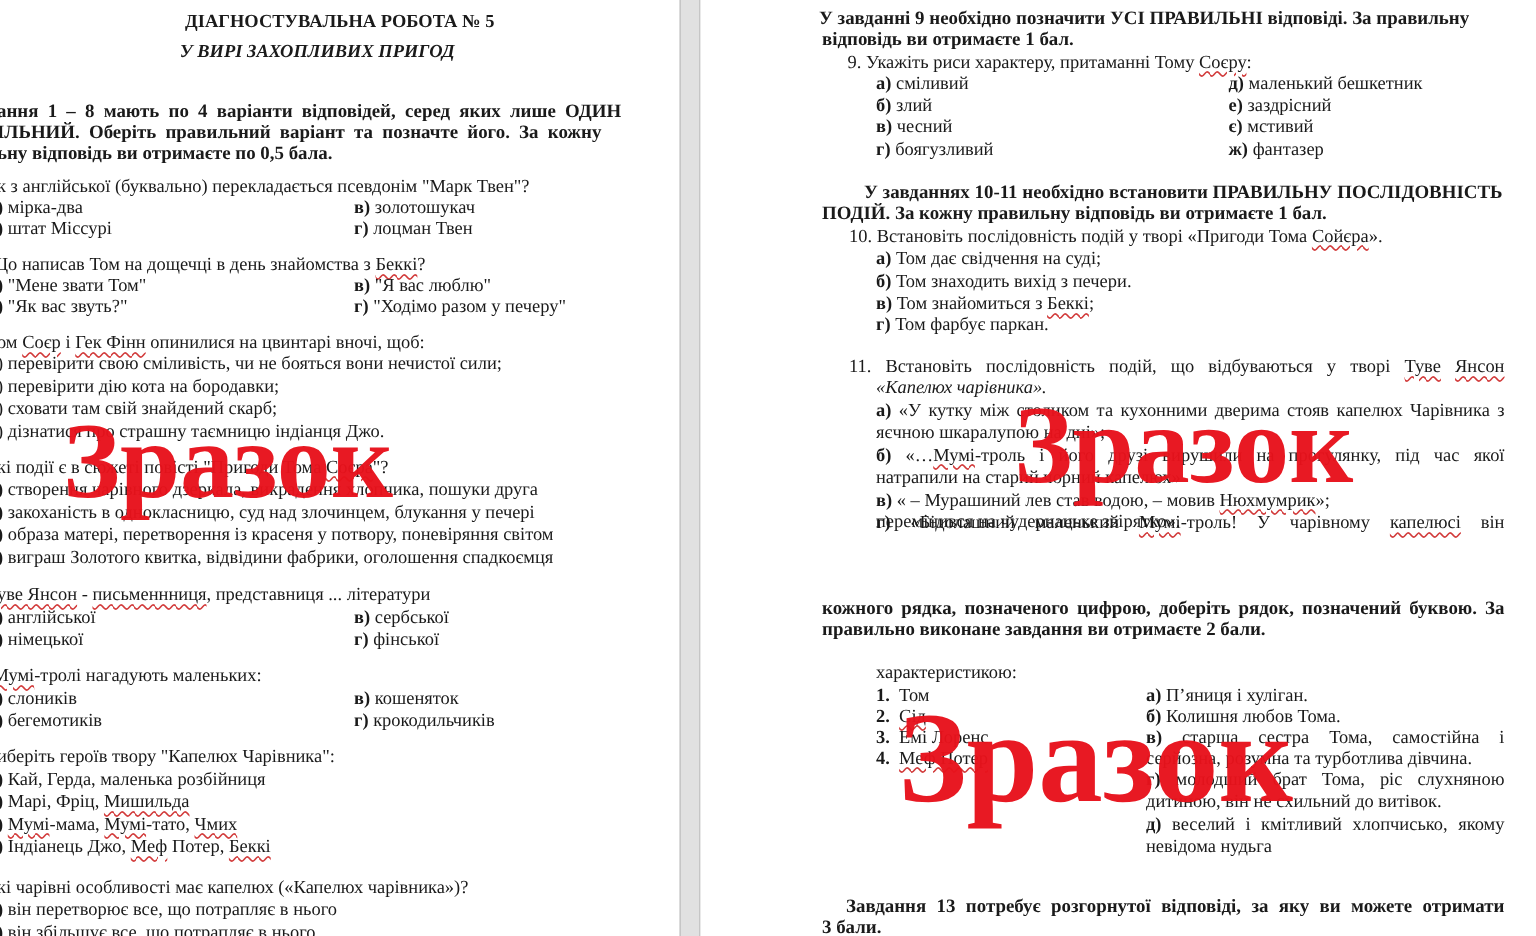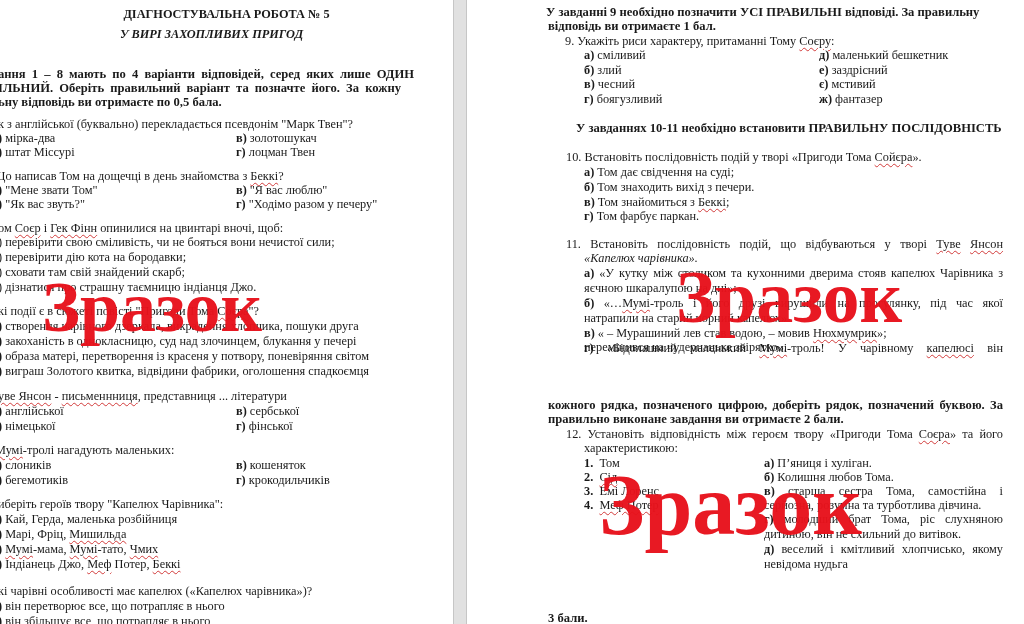--- a/index.html
+++ b/index.html
@@ -103,52 +103,53 @@
   <div class="line" style="left:117px;top:48px;"><span class="lbl">а)</span> <span>сміливий</span></div>
   <div class="line" style="left:352px;top:48px;"><span class="lbl">д)</span> <span>маленький бешкетник</span></div>
   <div class="line" style="left:117px;top:63px;"><span class="lbl">б)</span> <span>злий</span></div>
   <div class="line" style="left:352px;top:63px;"><span class="lbl">е)</span> <span>заздрісний</span></div>
   <div class="line" style="left:117px;top:77px;"><span class="lbl">в)</span> <span>чесний</span></div>
   <div class="line" style="left:352px;top:77px;"><span class="lbl">є)</span> <span>мстивий</span></div>
   <div class="line" style="left:117px;top:92px;"><span class="lbl">г)</span> <span>боягузливий</span></div>
   <div class="line" style="left:352px;top:92px;"><span class="lbl">ж)</span> <span>фантазер</span></div>
 
   <div class="line b" style="left:109px;top:121px;font-size:12.6px;">У завданнях 10-11 необхідно встановити ПРАВИЛЬНУ ПОСЛІДОВНІСТЬ</div>
+  <div class="line b" style="left:81px;top:135px;font-size:12.6px;">ПОДІЙ.  За кожну правильну відповідь ви отримаєте 1 бал.</div>
   <div class="line" style="left:99px;top:150px;"><span>10. Встановіть послідовність подій у творі «Пригоди Тома </span><span class="sp">Сойєра</span><span>».</span></div>
   <div class="line" style="left:117px;top:165px;"><span class="lbl">а)</span> <span>Том дає свідчення на суді;</span></div>
   <div class="line" style="left:117px;top:180px;"><span class="lbl">б)</span> <span>Том знаходить вихід з печери.</span></div>
   <div class="line" style="left:117px;top:195px;"><span class="lbl">в)</span> <span>Том знайомиться з </span><span class="sp">Беккі</span><span>;</span></div>
   <div class="line" style="left:117px;top:209px;"><span class="lbl">г)</span> <span>Том фарбує паркан.</span></div>
 
   <div class="line just" style="left:99px;top:237px;width:437px;"><span>11. Встановіть послідовність подій, що відбуваються у творі </span><span class="sp">Туве</span><span> </span><span class="sp">Янсон</span></div>
   <div class="line" style="left:117px;top:251px;font-style:italic;">«Капелюх чарівника».</div>
   <div class="line just" style="left:117px;top:266px;width:419px;"><span class="lbl">а)</span> <span>«У кутку між столиком та кухонними дверима стояв капелюх Чарівника з</span></div>
   <div class="line" style="left:117px;top:281px;">яєчною шкаралупою на дні»;</div>
   <div class="line just" style="left:117px;top:296px;width:419px;"><span class="lbl">б)</span> <span>«…</span><span class="sp">Мумі</span><span>-троль і його друзі вирушили на прогулянку, під час якої</span></div>
   <div class="line" style="left:117px;top:311px;">натрапили на старий чорний капелюх»</div>
   <div class="line" style="left:117px;top:326px;"><span class="lbl">в)</span> <span>« – Мурашиний лев став водою, – мовив </span><span class="sp">Нюхмумрик</span><span>»;</span></div>
   <div class="line just" style="left:117px;top:341px;width:419px;"><span class="lbl">г)</span> <span>«Бідолашний маленький </span><span class="sp">Мумі</span><span>-троль!  У чарівному </span><span class="sp">капелюсі</span><span> він</span></div>
   <div class="line" style="left:117px;top:340px;">перемінився на чудернацьке звірятко».</div>
 
   <div class="line b just" style="left:81px;top:398px;width:455px;font-size:12.6px;">кожного рядка, позначеного цифрою, доберіть рядок, позначений буквою.  За</div>
   <div class="line b" style="left:81px;top:412px;font-size:12.6px;">правильно виконане завдання ви отримаєте 2 бали.</div>
-  <div class="line just" style="left:99px;top:427px;width:437px;"><span>12. Установіть відповідність між героєм твору «Пригоди Тома </span><span class="sp">Соєра</span><span>» та його</span></div>
   <div class="line" style="left:117px;top:441px;">характеристикою:</div>
 
   <div class="line" style="left:117px;top:456px;"><span class="lbl">1.</span>&nbsp;&nbsp;<span>Том</span></div>
   <div class="line" style="left:117px;top:470px;"><span class="lbl">2.</span>&nbsp;&nbsp;<span class="sp">Сід</span></div>
   <div class="line" style="left:117px;top:484px;"><span class="lbl">3.</span>&nbsp;&nbsp;<span>Емі Лоренс</span></div>
   <div class="line" style="left:117px;top:498px;"><span class="lbl">4.</span>&nbsp;&nbsp;<span class="sp">Меф Потер</span></div>
 
   <div class="line" style="left:297px;top:456px;"><span class="lbl">а)</span> <span>П’яниця і хуліган.</span></div>
   <div class="line" style="left:297px;top:470px;"><span class="lbl">б)</span> <span>Колишня любов Тома.</span></div>
   <div class="line just" style="left:297px;top:484px;width:239px;"><span class="lbl">в)</span> <span>старша сестра Тома, самостійна і</span></div>
   <div class="line" style="left:297px;top:498px;">серйозна, розумна та турботлива дівчина.</div>
   <div class="line just" style="left:297px;top:512px;width:239px;"><span class="lbl">г)</span> <span>молодший брат Тома, ріс слухняною</span></div>
   <div class="line" style="left:297px;top:527px;">дитиною, він не схильний до витівок.</div>
   <div class="line just" style="left:297px;top:542px;width:239px;"><span class="lbl">д)</span> <span>веселий і кмітливий хлопчисько, якому</span></div>
   <div class="line" style="left:297px;top:557px;">невідома нудьга</div>
 
+  <div class="line b just" style="left:97px;top:597px;width:439px;font-size:12.6px;">Завдання 13 потребує розгорнутої відповіді, за яку ви можете отримати</div>
   <div class="line b" style="left:81px;top:611px;font-size:12.6px;">3 бали.</div>
 
   <div class="watermark" style="left:209px;top:262px;font-size:74px;">Зразок</div>
   <div class="watermark" style="left:132px;top:462px;font-size:86px;line-height:86px;">Зразок</div>
 </div>
 
 </body></html>

